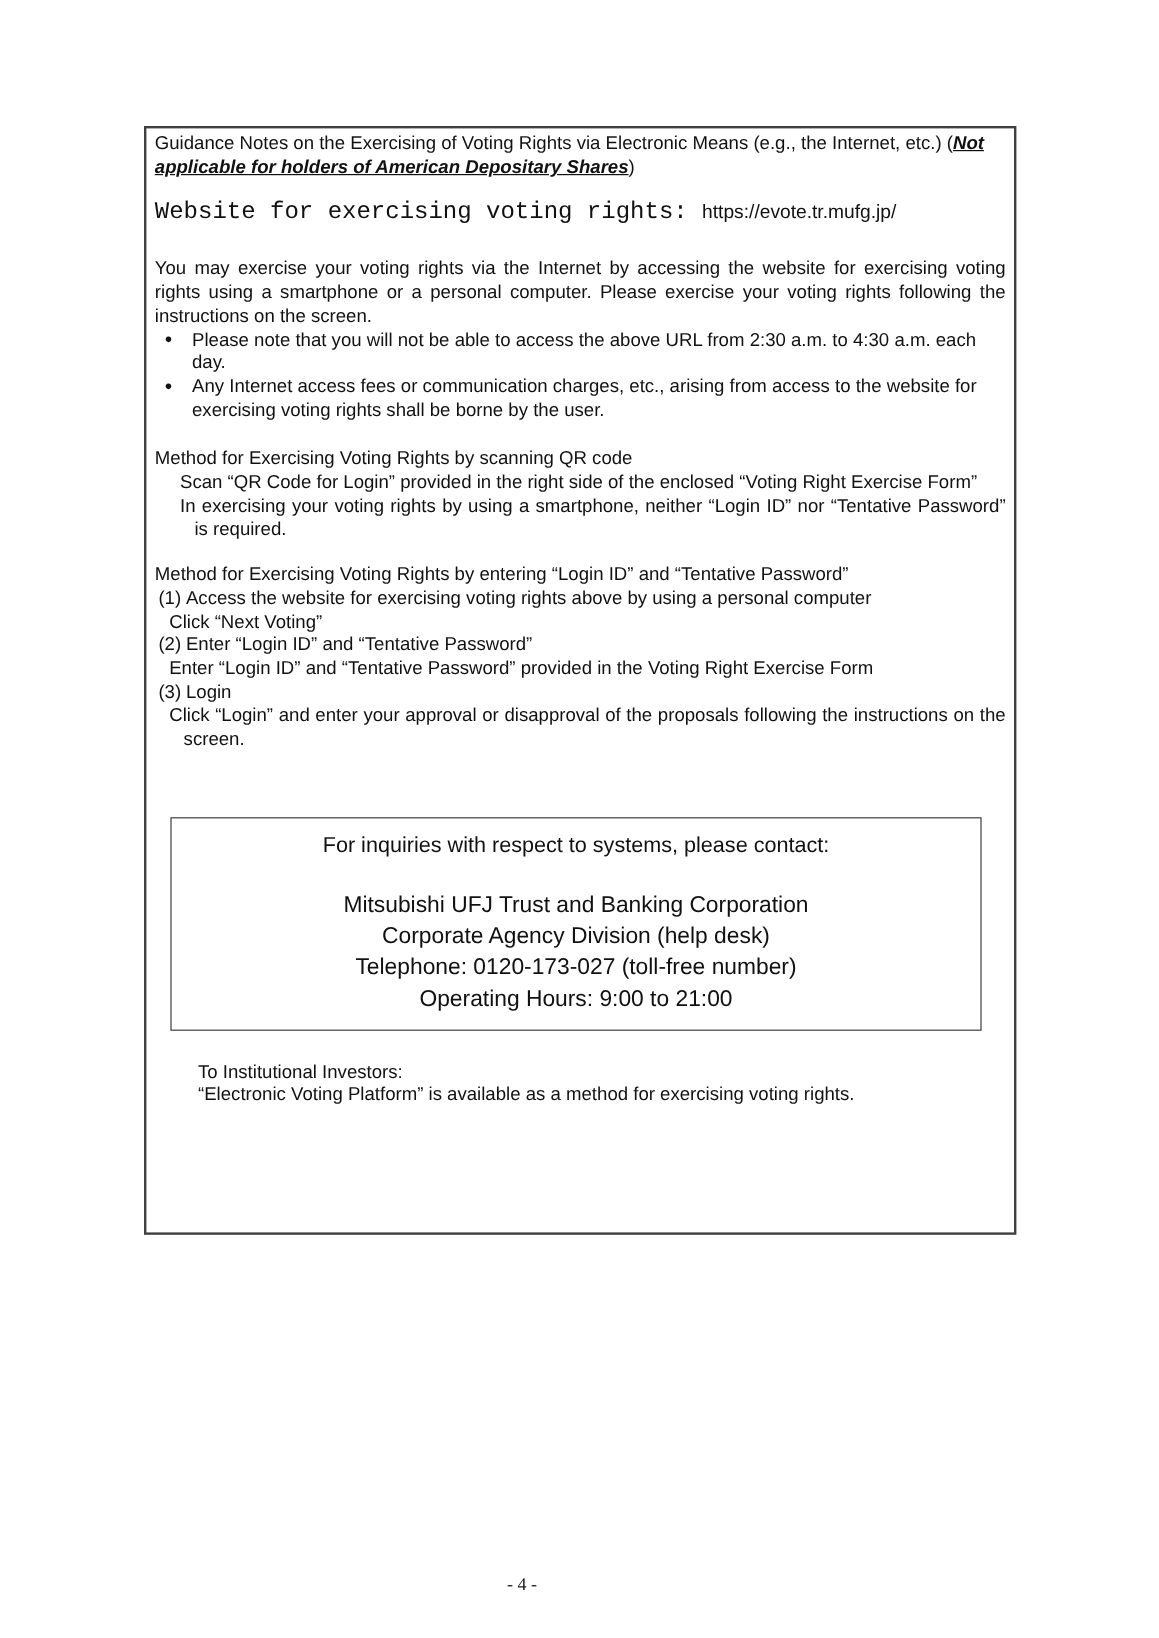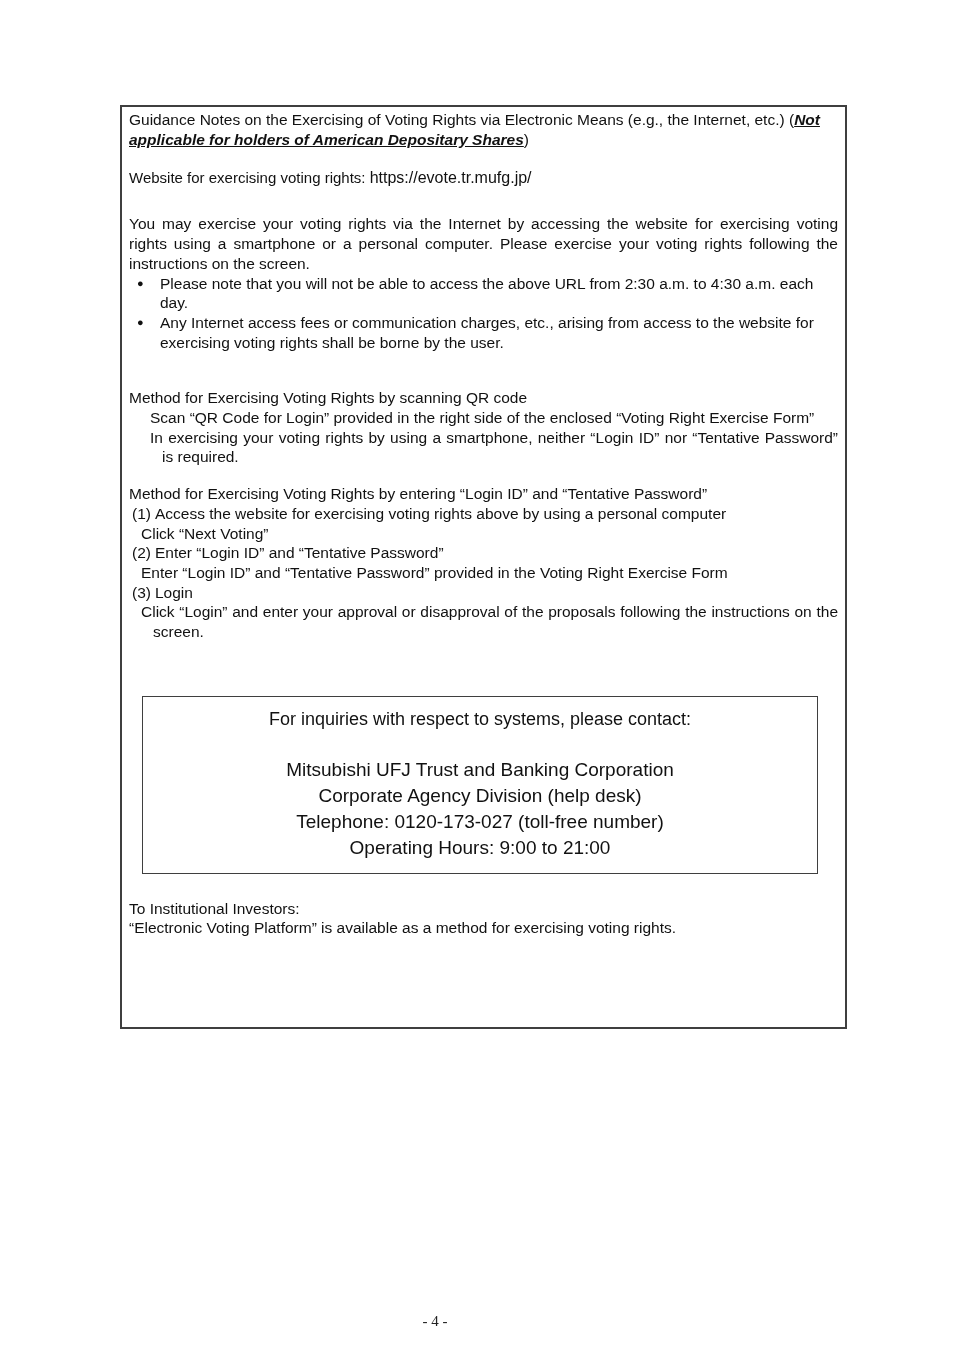--- a/index.html
+++ b/index.html
@@ -32,37 +32,37 @@
   .heading .em {
     font-weight: bold;
     font-style: italic;
     text-decoration: underline;
   }
   .website-line {
     margin-top: 15px;
     line-height: 27px;
     white-space: nowrap;
   }
-  .website-line .label { font-size: 15px; }
+  .website-line .label { font-size: 20px; font-family: Liberation Mono, monospace; }
   .website-line .url { font-size: 16px; }
   .intro {
     margin-top: 23px;
     text-align: justify;
   }
   .bullet-item {
     position: relative;
     padding-left: 31px;
   }
   .bullet-glyph {
     position: absolute;
     left: 8px; top: 0;
     font-size: 11px;
     line-height: 19.7px;
   }
-  .qr-heading { margin-top: 36px; }
+  .qr-heading { margin-top: 21px; }
   .qr-note { font-size: 12px; line-height: 16px; }
   .qr-step {
     padding-left: 33px;
     text-indent: -12px;
     text-align: justify;
   }
   .login-heading { margin-top: 17px; }
   .step-line { padding-left: 3px; }
   .step-line .step-num { padding-right: 4px; }
   .step-detail {
@@ -81,21 +81,21 @@
   }
   .contact-title {
     font-size: 18px;
     line-height: 26px;
     margin-bottom: 25px;
   }
   .contact-line {
     font-size: 19px;
     line-height: 26px;
   }
-  .inst-note { margin-top: 25px; }
+  .inst-note { margin-top: 25px; margin-left: 36px; }
   .page-number {
     position: absolute;
     left: 0; top: 1313px;
     width: 100%;
     text-align: center;
     font-family: "Liberation Serif", serif;
     font-size: 15px;
     color: #222;
   }
 </style>

